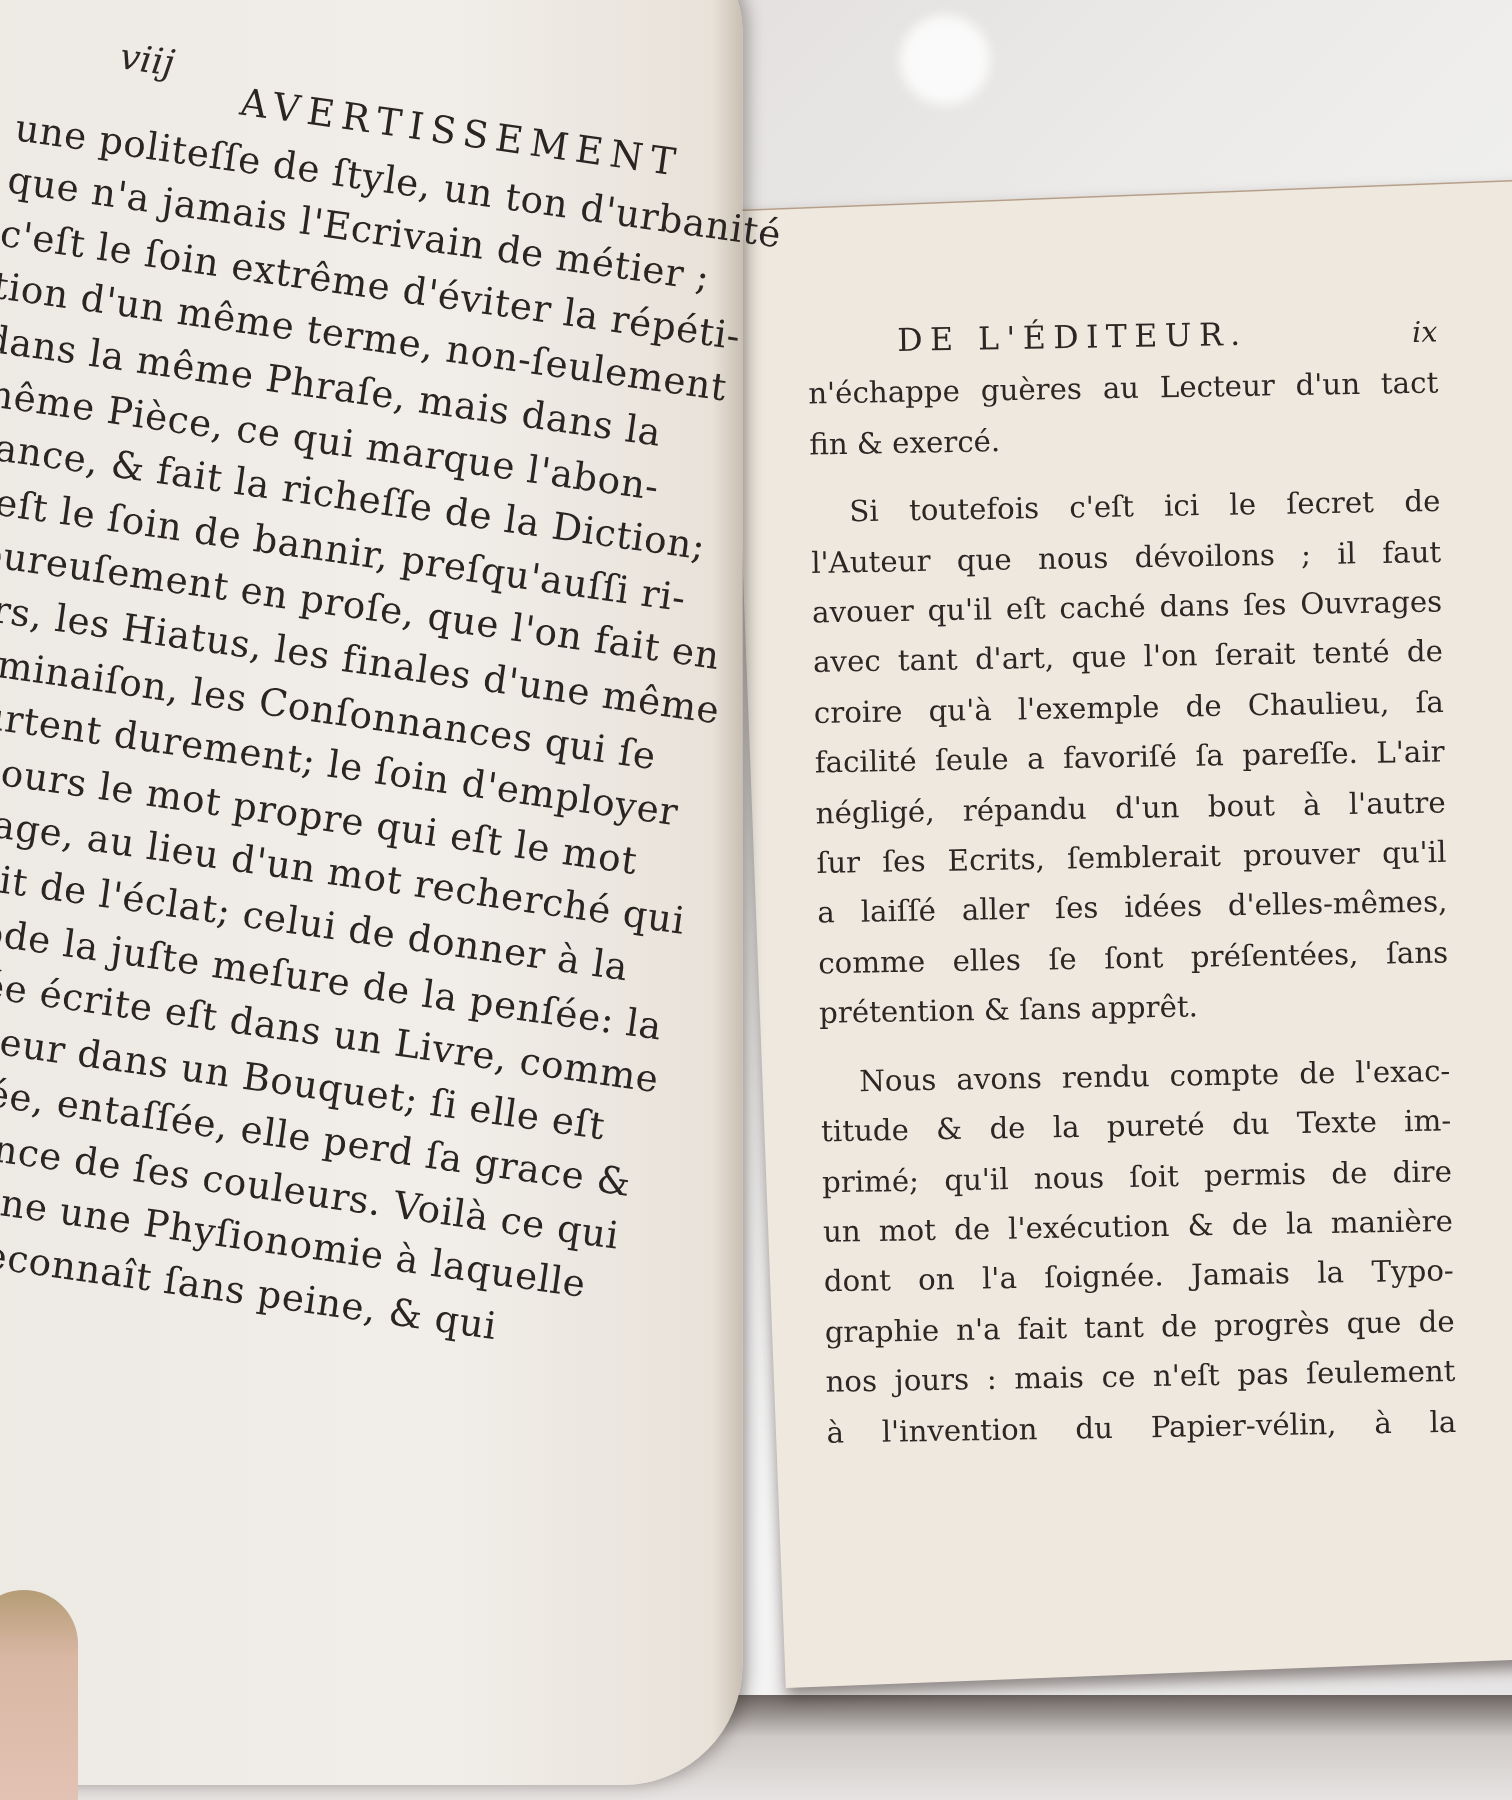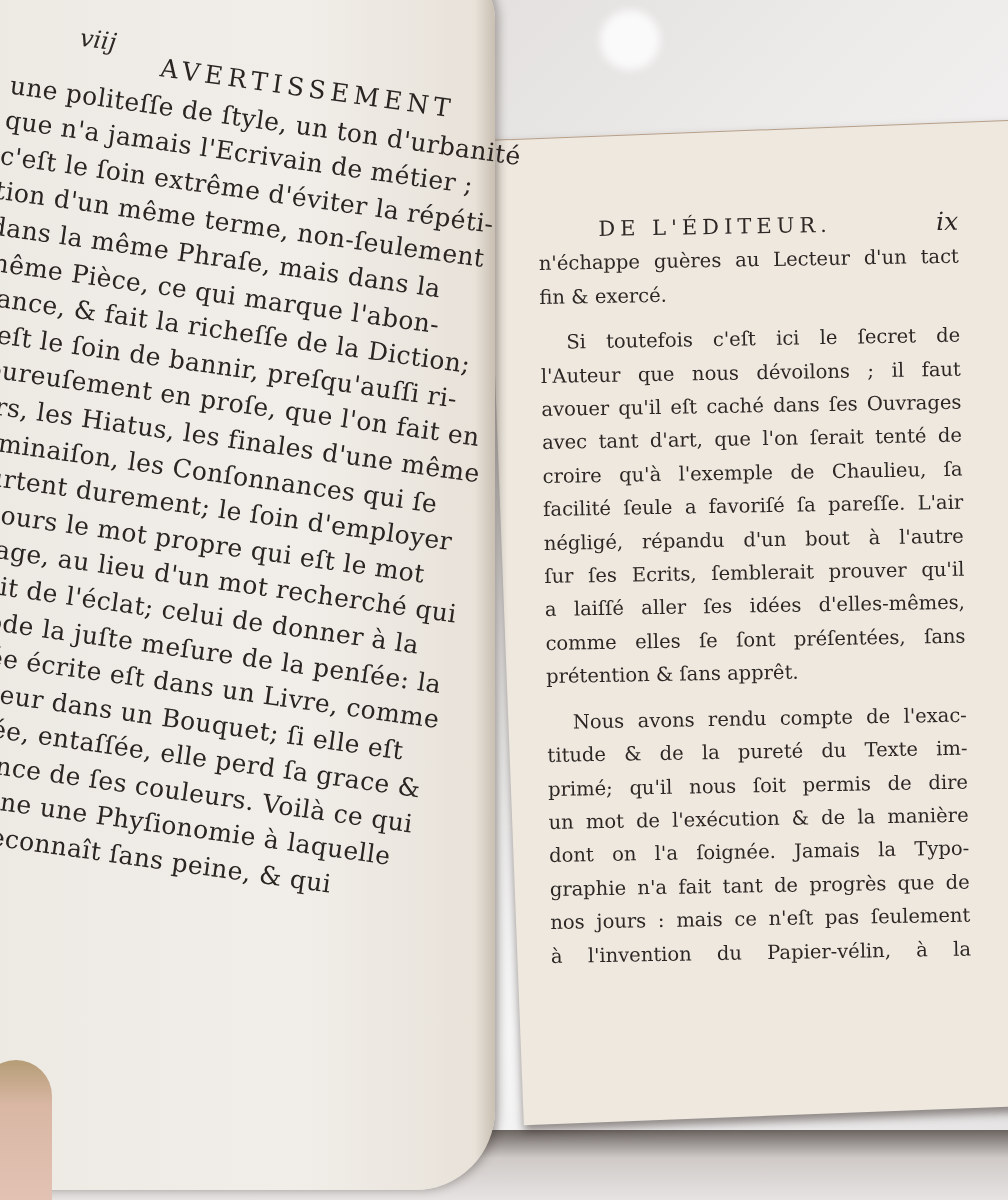--- a/index.html
+++ b/index.html
@@ -50,21 +50,21 @@
     .page-num-left { font-style: italic; font-size: 24px; position: absolute; left: 80px; top: 26px; transform: rotate(8deg); color: #2e2926; }
     .heading-left { display:block; text-align: center; letter-spacing: 5px; font-size: 25px; margin-left: 120px; margin-bottom: 2px; }
 
     .right-text {
       left: 538px; top: 212px; width: 420px;
       transform: rotate(-1.0deg); transform-origin: 0 0;
       font-size: 19.5px; line-height: 33.4px; color: #2c2724;
     }
     .right-header { display: flex; justify-content: space-between; align-items: baseline; margin-bottom: 0; }
     .right-header .title { letter-spacing: 5px; margin-left: 60px; font-size: 21px; }
-    .right-header .num { font-style: italic; font-size: 25px; }
+    .right-header .num { font-style: italic; font-size: 19px; }
     .right-text .line { display: block; white-space: nowrap; text-align: justify; text-align-last: justify; }
     .right-text .line.last { text-align-last: left; }
     .right-text .para-gap { height: 12px; }
     .indent { padding-left: 26px; }
   </style>
 </head>
 <body>
 
 <div>
   <div class="backdrop-stain"></div>

